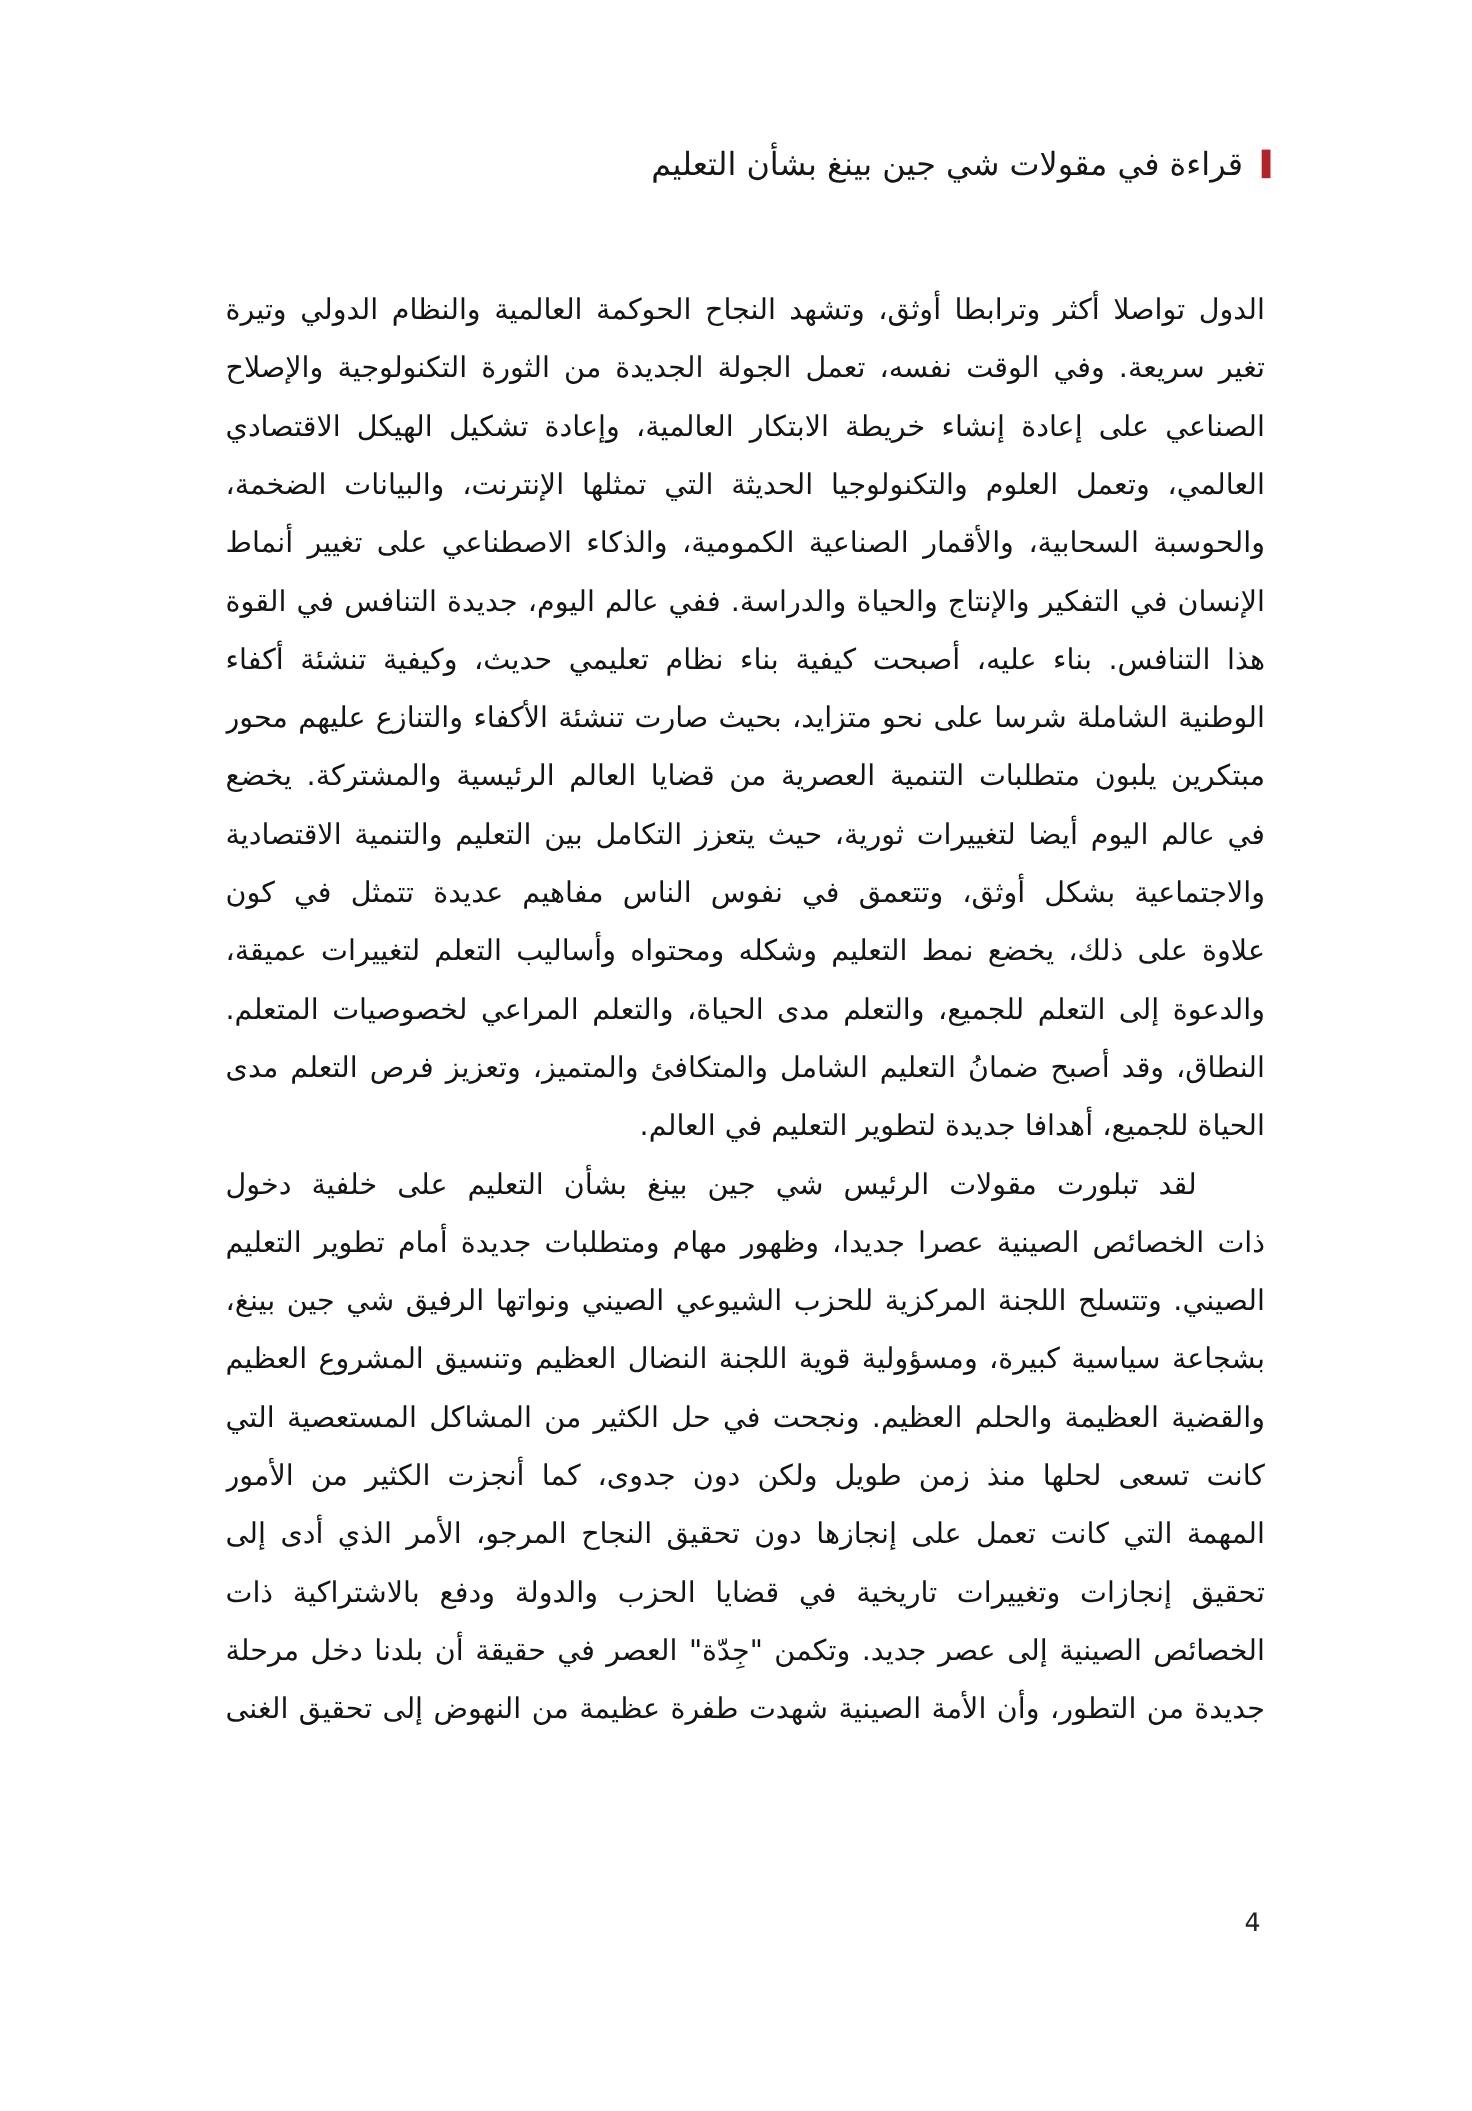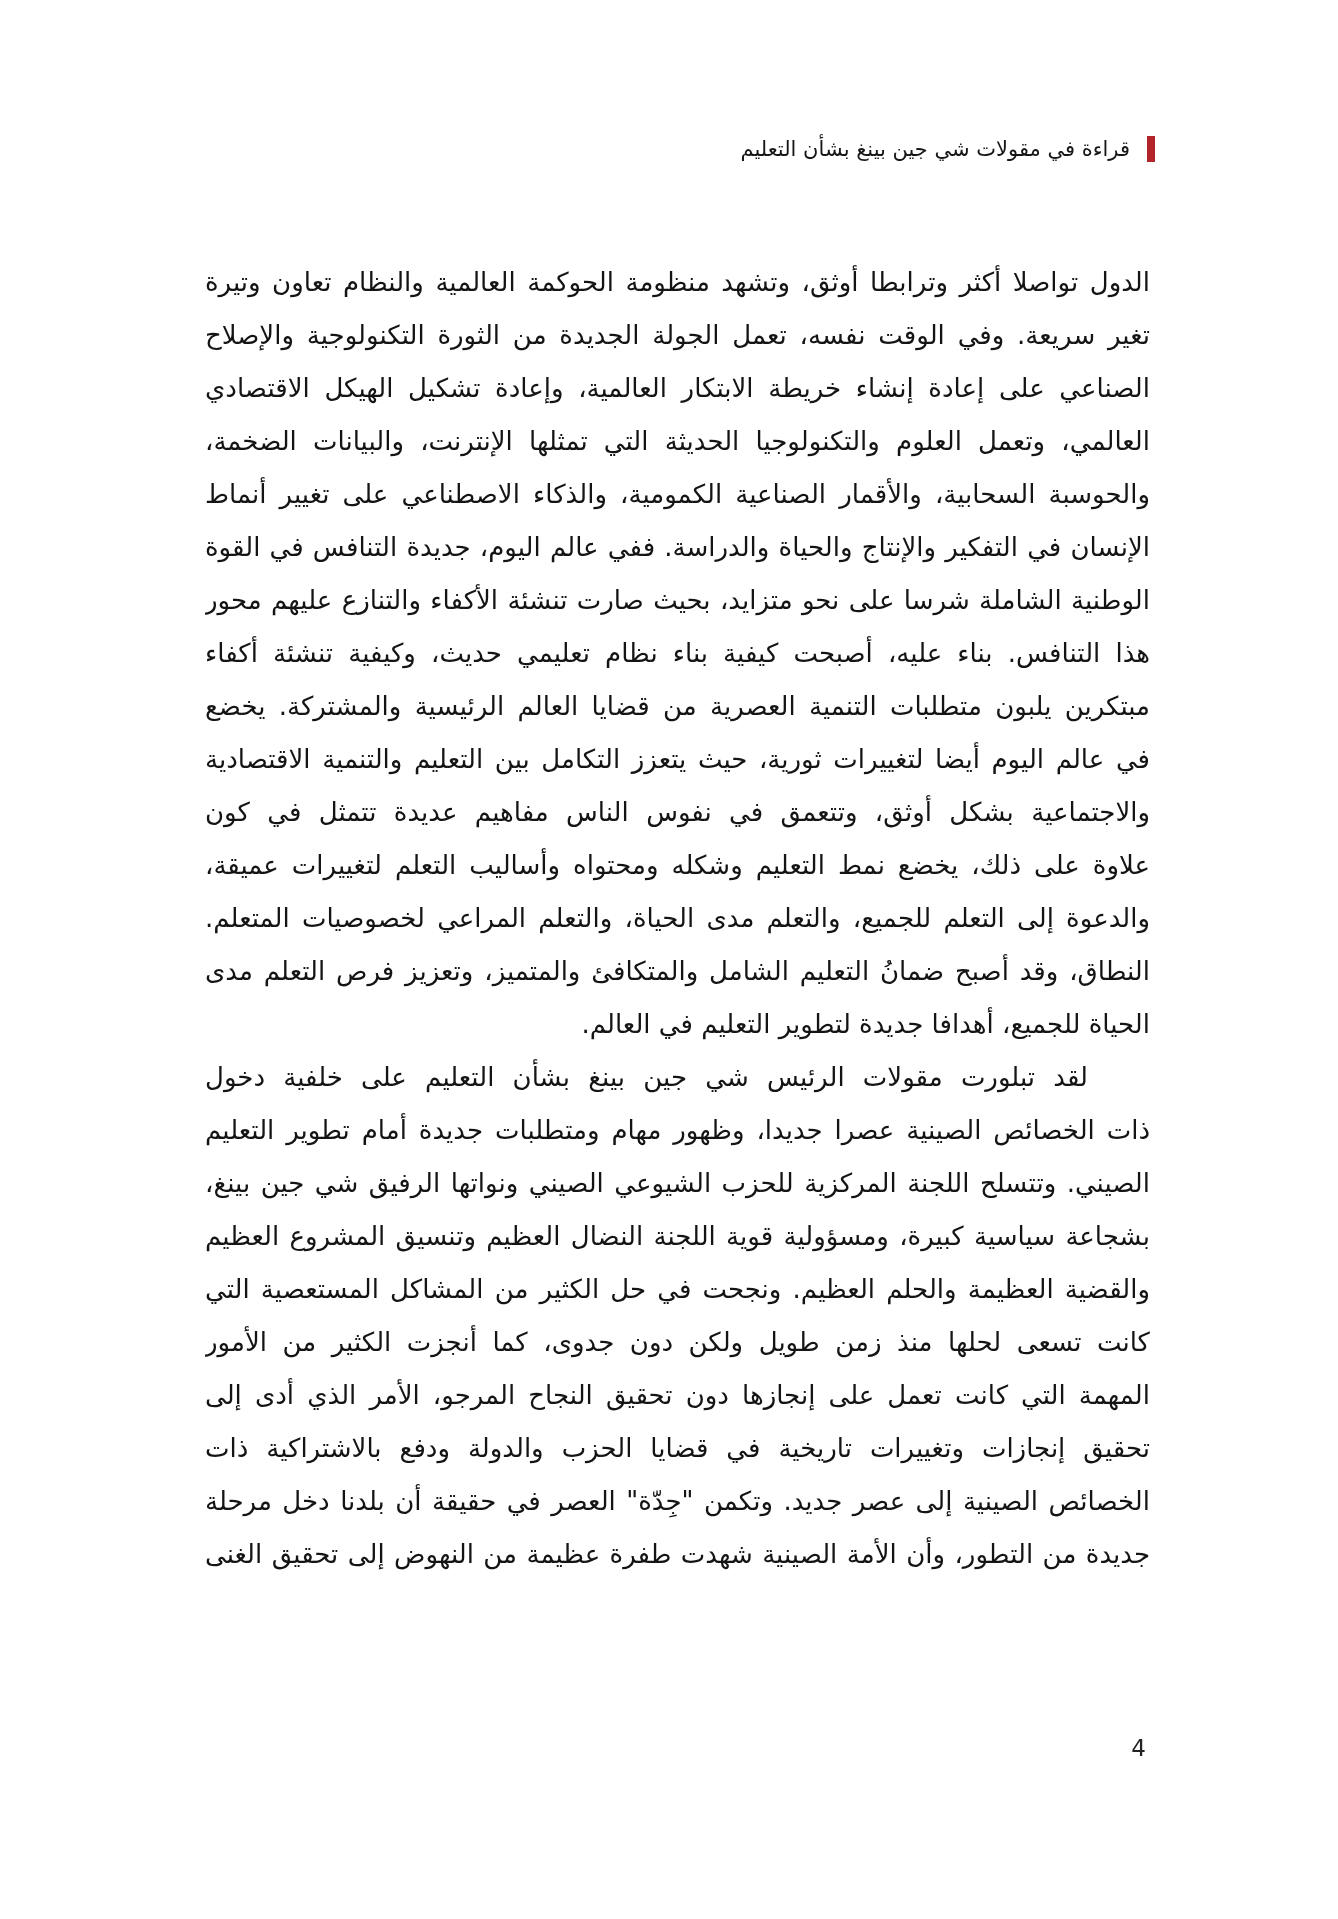--- a/index.html
+++ b/index.html
@@ -27,21 +27,21 @@
     height: 32px;
   }
   .accent-bar {
     display: inline-block;
     width: 8px;
     height: 26px;
     background: #b3242a;
     flex: 0 0 auto;
   }
   .header-title {
-    font-size: 21px;
+    font-size: 29px;
     color: #161616;
     white-space: nowrap;
     line-height: 32px;
   }
   
   .body-text {
     position: absolute;
     top: 256px;
     right: 188px;
     width: 945px;
@@ -77,28 +77,28 @@
 <body>
 
 <div class="page">
 
   <header class="page-header">
     <span class="accent-bar" style="background: rgb(179, 36, 42);"></span>
     <span class="header-title">قراءة في مقولات شي جين بينغ بشأن التعليم</span>
   </header>
 
   <main class="body-text" id="body-text">
-      <div class="line">الدول تواصلا أكثر وترابطا أوثق، وتشهد منظومة الحوكمة العالمية والنظام تعاون وتيرة</div>
+      <div class="line">الدول تواصلا أكثر وترابطا أوثق، وتشهد النجاح الحوكمة العالمية والنظام الدولي وتيرة</div>
       <div class="line">تغير سريعة. وفي الوقت نفسه، تعمل الجولة الجديدة من الثورة التكنولوجية والإصلاح</div>
       <div class="line">الصناعي على إعادة إنشاء خريطة الابتكار العالمية، وإعادة تشكيل الهيكل الاقتصادي</div>
       <div class="line">العالمي، وتعمل العلوم والتكنولوجيا الحديثة التي تمثلها الإنترنت، والبيانات الضخمة،</div>
       <div class="line">والحوسبة السحابية، والأقمار الصناعية الكمومية، والذكاء الاصطناعي على تغيير أنماط</div>
       <div class="line">الإنسان في التفكير والإنتاج والحياة والدراسة. ففي عالم اليوم، جديدة التنافس في القوة</div>
+      <div class="line">هذا التنافس. بناء عليه، أصبحت كيفية بناء نظام تعليمي حديث، وكيفية تنشئة أكفاء</div>
       <div class="line">الوطنية الشاملة شرسا على نحو متزايد، بحيث صارت تنشئة الأكفاء والتنازع عليهم محور</div>
-      <div class="line">هذا التنافس. بناء عليه، أصبحت كيفية بناء نظام تعليمي حديث، وكيفية تنشئة أكفاء</div>
       <div class="line">مبتكرين يلبون متطلبات التنمية العصرية من قضايا العالم الرئيسية والمشتركة. يخضع التعليم</div>
       <div class="line">في عالم اليوم أيضا لتغييرات ثورية، حيث يتعزز التكامل بين التعليم والتنمية الاقتصادية</div>
       <div class="line">والاجتماعية بشكل أوثق، وتتعمق في نفوس الناس مفاهيم عديدة تتمثل في كون المتعلمين</div>
       <div class="line">علاوة على ذلك، يخضع نمط التعليم وشكله ومحتواه وأساليب التعلم لتغييرات عميقة،</div>
       <div class="line">والدعوة إلى التعلم للجميع، والتعلم مدى الحياة، والتعلم المراعي لخصوصيات المتعلم.</div>
       <div class="line">النطاق، وقد أصبح ضمانُ التعليم الشامل والمتكافئ والمتميز، وتعزيز فرص التعلم مدى</div>
       <div class="line para-end">الحياة للجميع، أهدافا جديدة لتطوير التعليم في العالم.</div>
       <div class="line indent">لقد تبلورت مقولات الرئيس شي جين بينغ بشأن التعليم على خلفية دخول الاشتراكية</div>
       <div class="line">ذات الخصائص الصينية عصرا جديدا، وظهور مهام ومتطلبات جديدة أمام تطوير التعليم</div>
       <div class="line">الصيني. وتتسلح اللجنة المركزية للحزب الشيوعي الصيني ونواتها الرفيق شي جين بينغ،</div>

